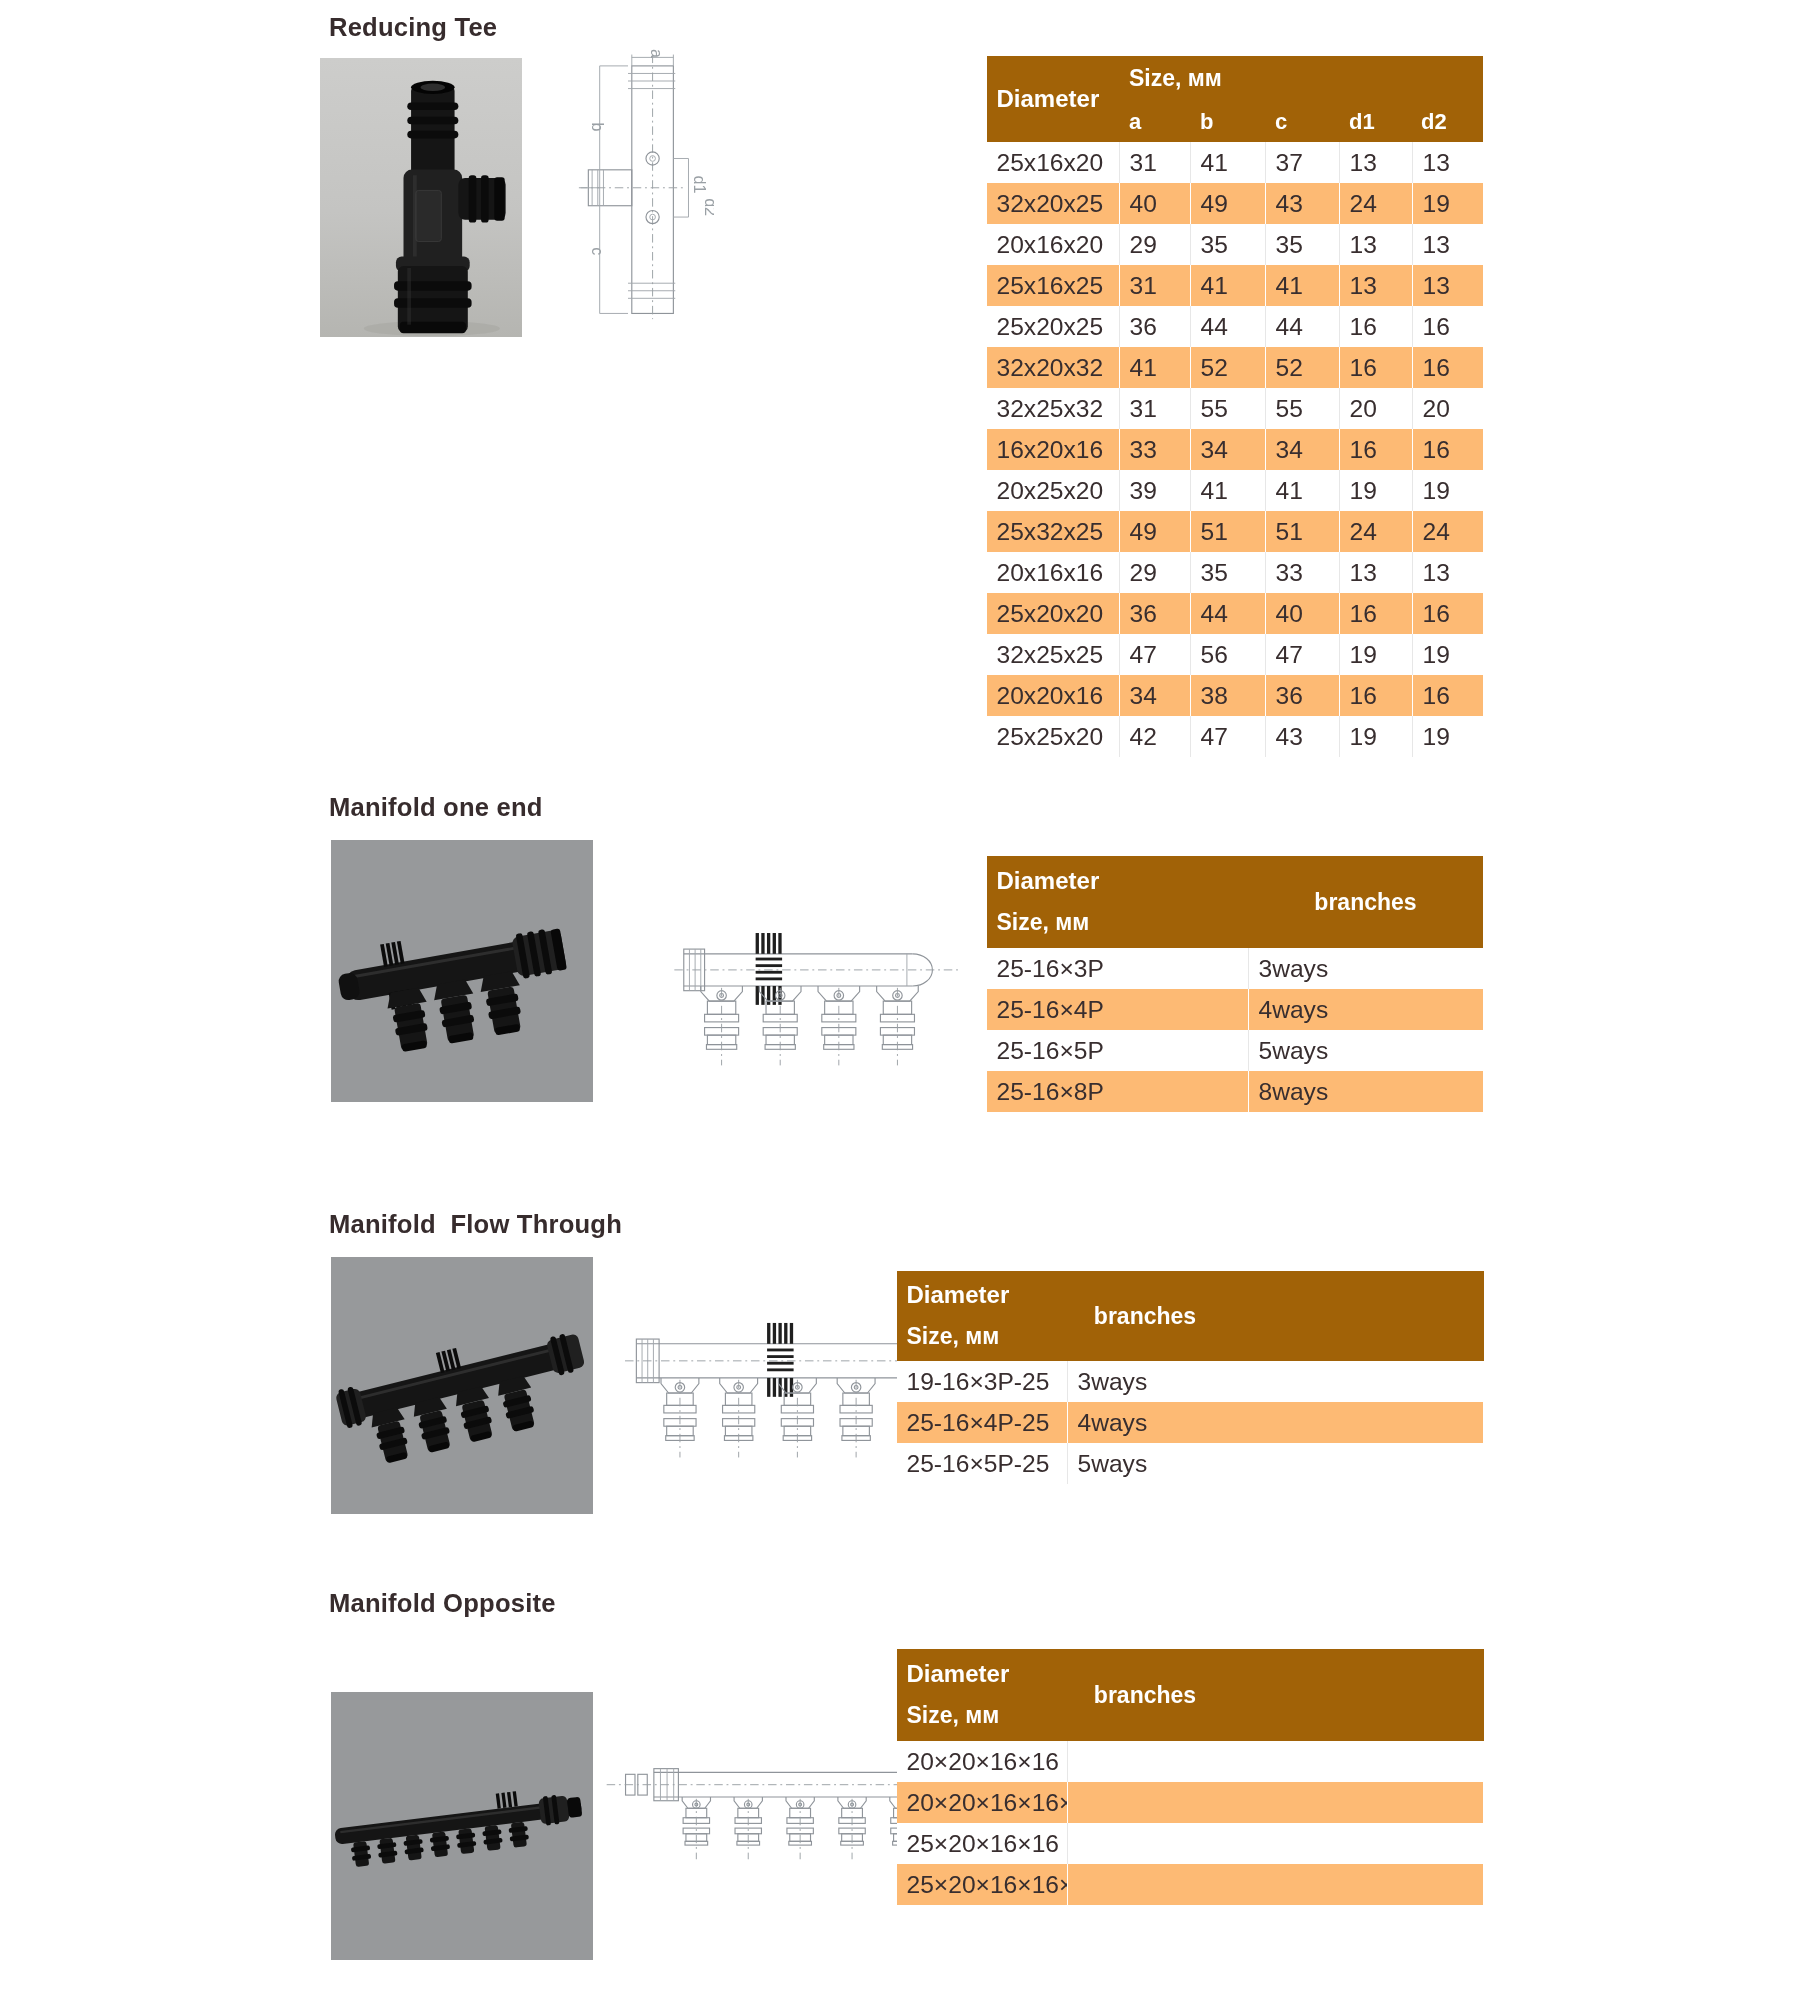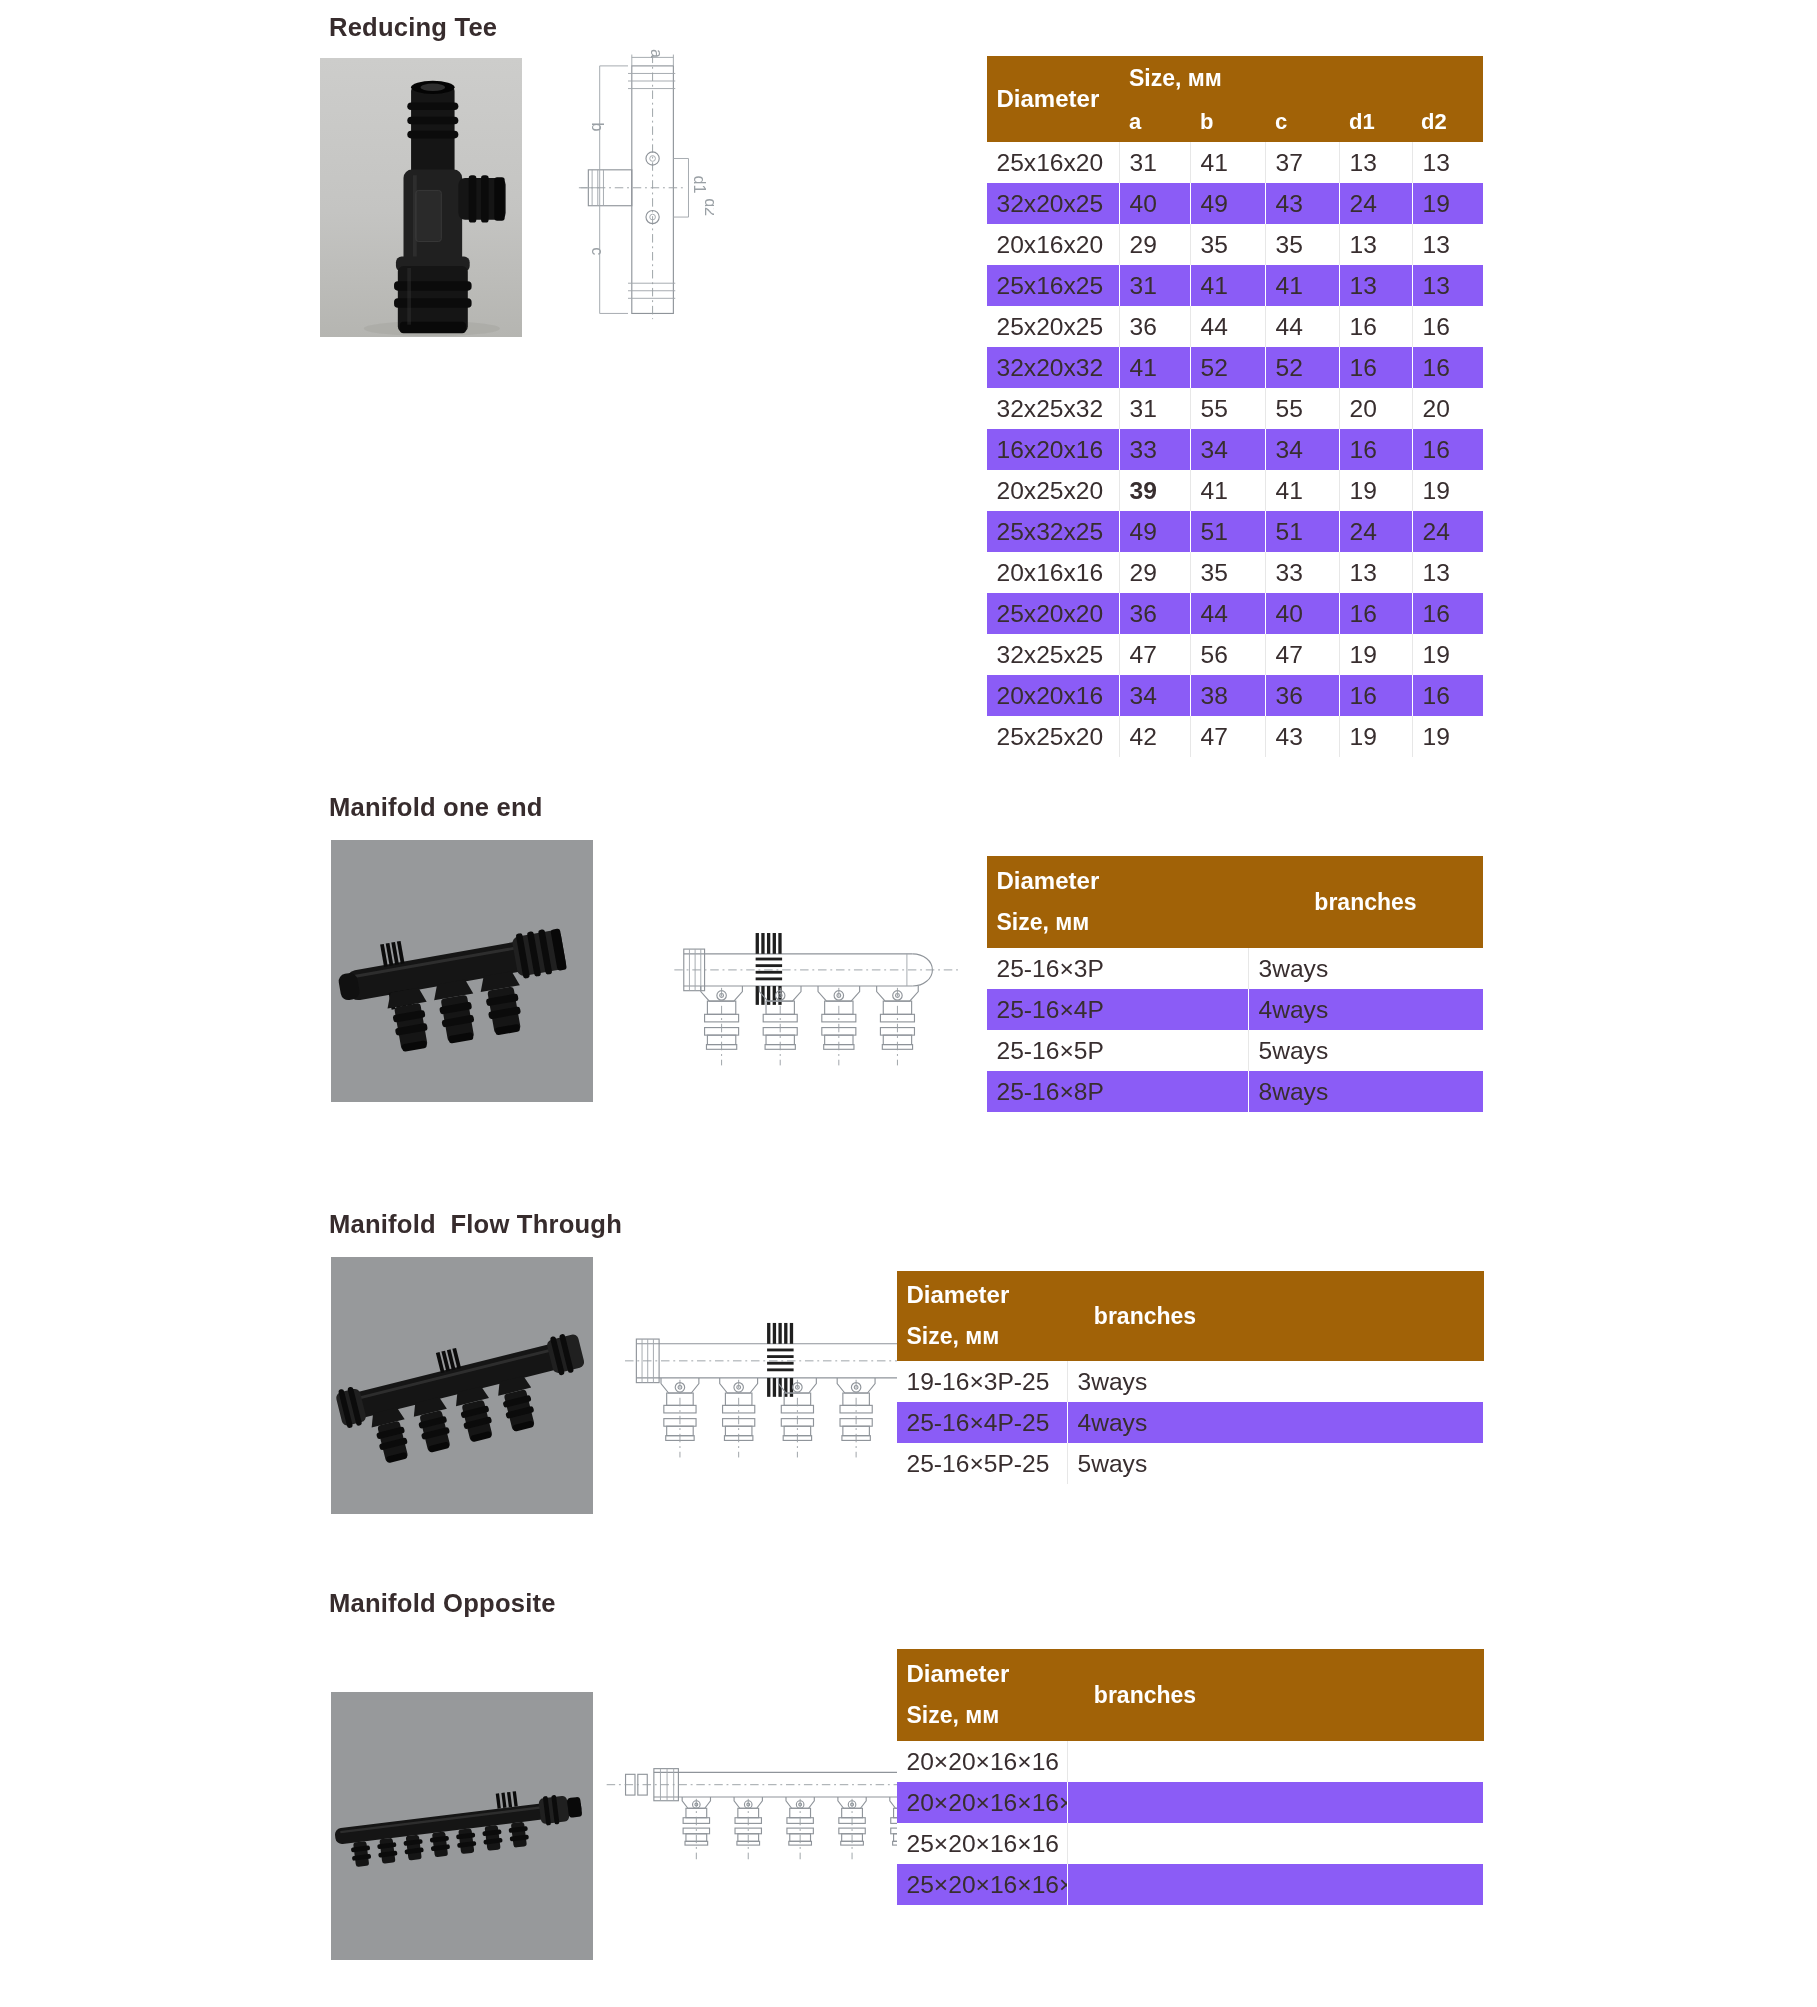--- a/index.html
+++ b/index.html
@@ -30,21 +30,21 @@
   .thead .h-diameter.vcenter{top:50%;transform:translateY(-50%);}
   .thead .h-size{position:absolute;font-size:23px;}
   .thead .h-letter{position:absolute;bottom:6.6px;font-size:22px;}
   .thead .h-branches{position:absolute;top:50%;transform:translateY(-50%);font-size:23px;text-align:center;}
   .trow{display:flex;}
   .td{box-sizing:border-box;padding-left:9.5px;overflow:hidden;white-space:nowrap;
       font-size:24.6px;color:#382e2f;}
   .td + .td{border-left:1.9px solid #ffffff;}
   .row-w .td{background:#ffffff;}
   .row-w .td + .td{border-left-color:#e7e7e7;}
-  .row-g .td{background:#8b5cf6;}
+  .row-g .td{background:#fdba74;}
   .tbl-1 .trow{height:41px;}
   .tbl-1 .td{line-height:41px;}
   .tbl-2 .trow,.tbl-3 .trow,.tbl-4 .trow{height:41px;}
   .tbl-2 .td,.tbl-3 .td,.tbl-4 .td{line-height:41px;}
   
   .prod-dark{fill:#151515;}
   .prod-darker{fill:#0b0b0b;}
   .prod-mid{fill:#202020;}
   .prod-hl{fill:#3d3d3d;}
 </style>
@@ -182,21 +182,21 @@
       <div class="trow row-g">
         <div class="td" style="width: 132px;">16x20x16</div>
         <div class="td" style="width: 71px;">33</div>
         <div class="td" style="width: 75px;">34</div>
         <div class="td" style="width: 74px;">34</div>
         <div class="td" style="width: 73px;">16</div>
         <div class="td" style="width: 71px;">16</div>
       </div>
       <div class="trow row-w">
         <div class="td" style="width: 132px;">20x25x20</div>
-        <div class="td" style="width: 71px; font-weight: bold;">39</div>
+        <div class="td" style="width: 71px;">39</div>
         <div class="td" style="width: 75px;">41</div>
         <div class="td" style="width: 74px;">41</div>
         <div class="td" style="width: 73px;">19</div>
         <div class="td" style="width: 71px;">19</div>
       </div>
       <div class="trow row-g">
         <div class="td" style="width: 132px;">25x32x25</div>
         <div class="td" style="width: 71px;">49</div>
         <div class="td" style="width: 75px;">51</div>
         <div class="td" style="width: 74px;">51</div>

